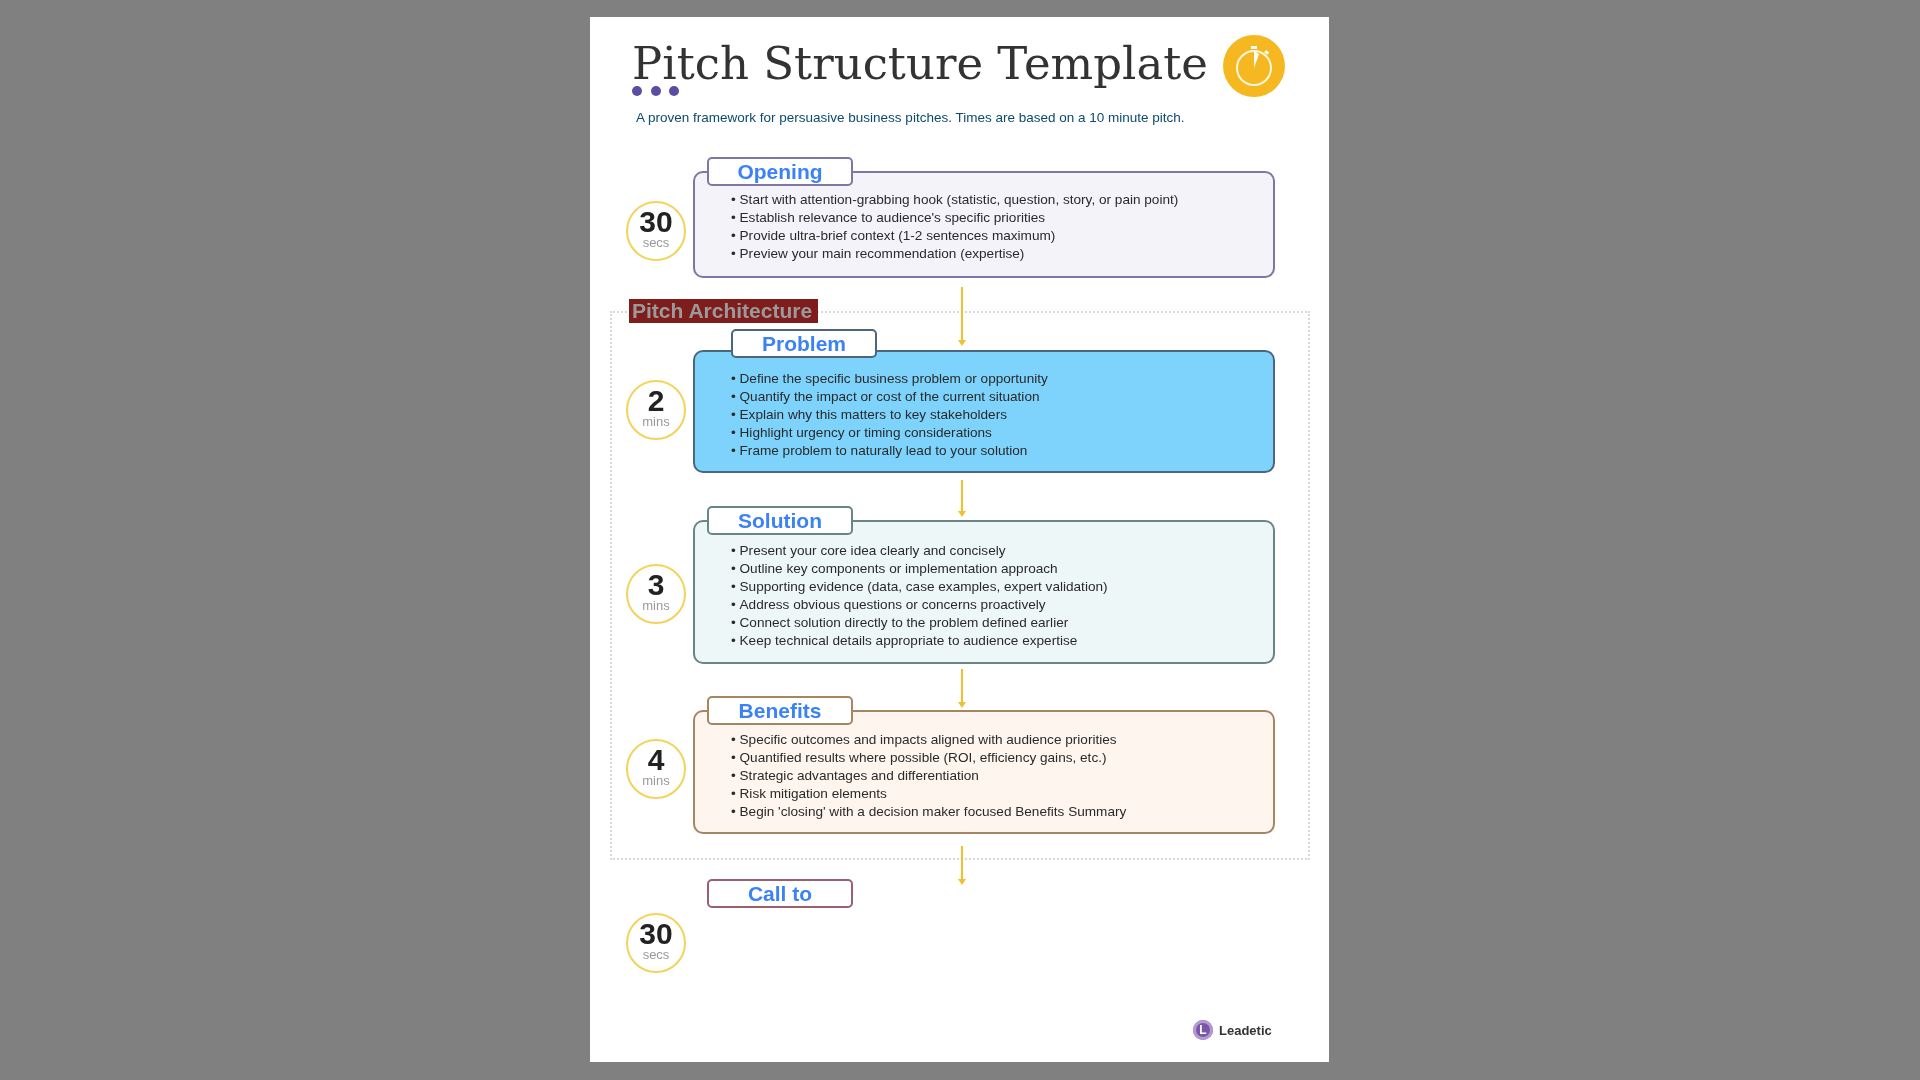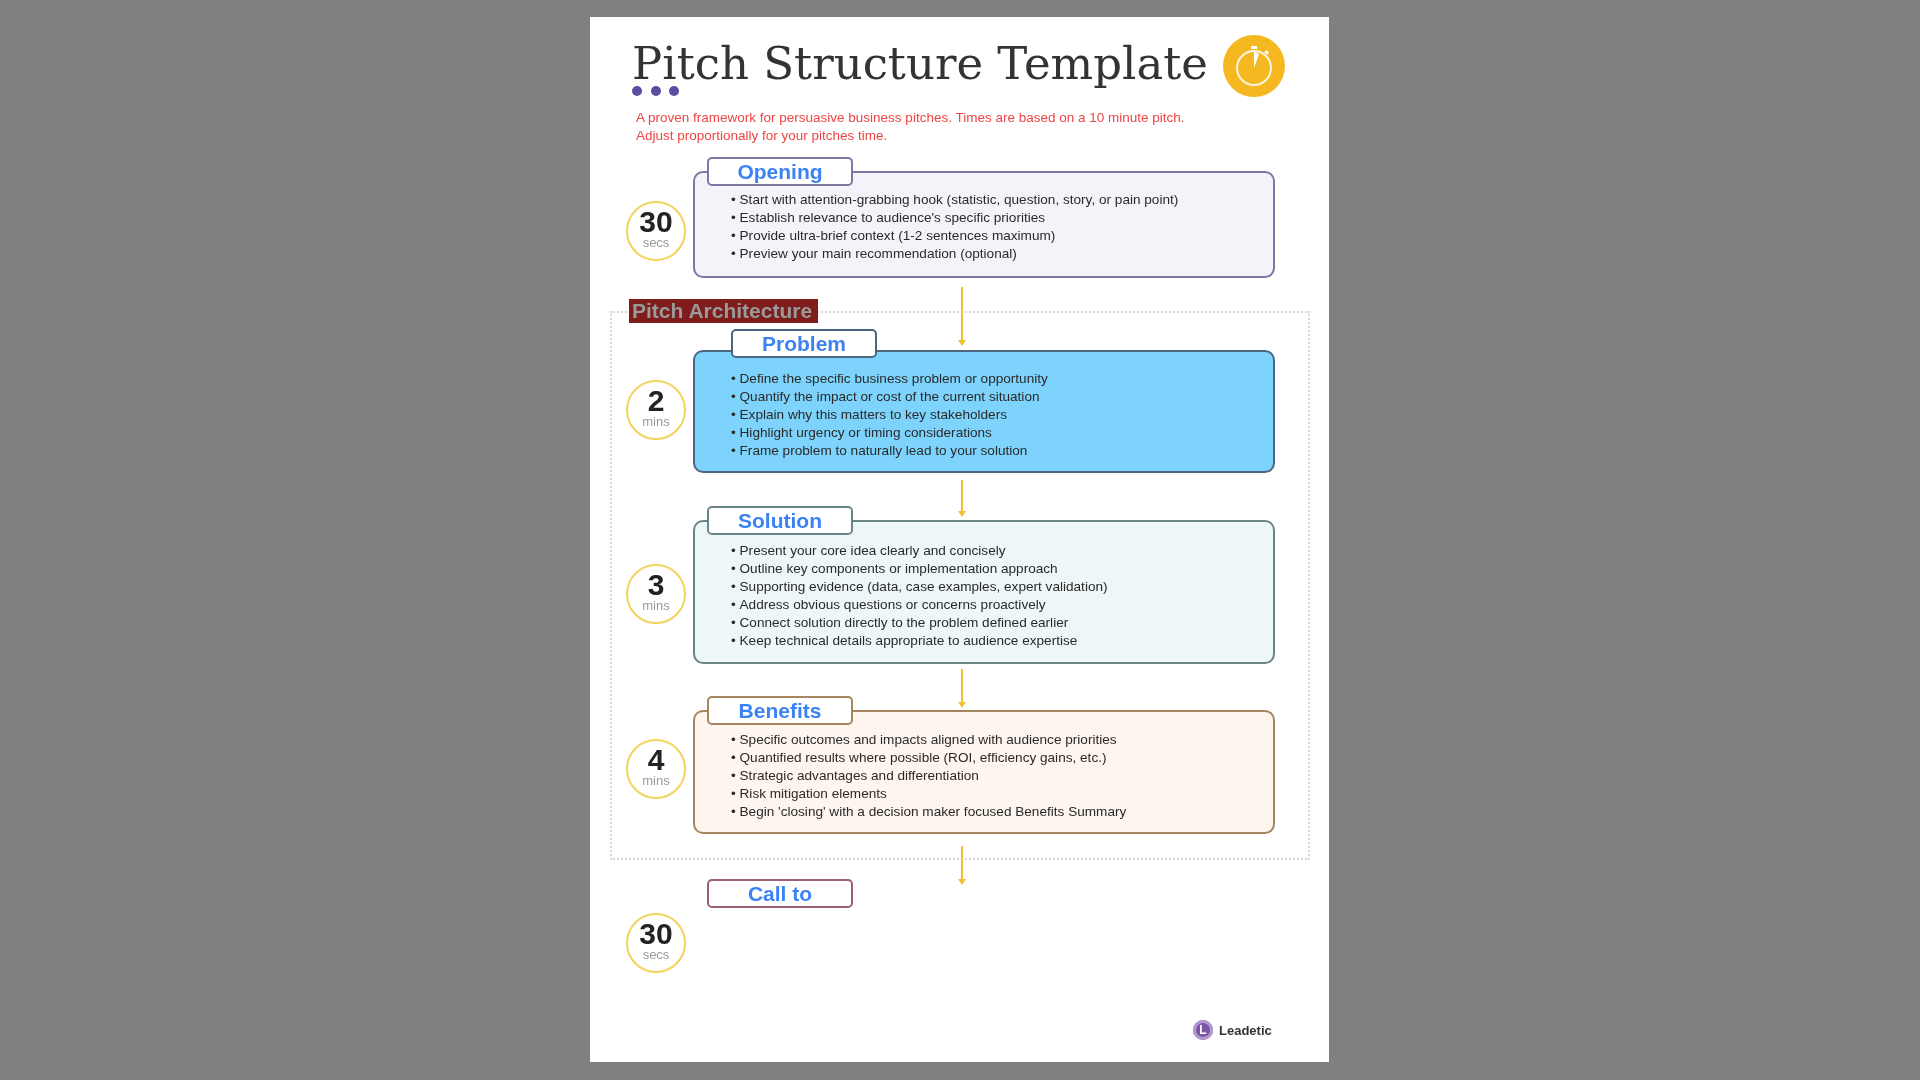--- a/index.html
+++ b/index.html
@@ -24,21 +24,21 @@
     position: absolute; width: 10px; height: 10px; border-radius: 50%;
     background: #5a4ea0; top: 69px;
   }
   .timer-icon {
     position: absolute; left: 633px; top: 18px;
     width: 62px; height: 62px; border-radius: 50%;
     background: #f5b820;
   }
   .subtitle {
     position: absolute; left: 46px; top: 92px;
-    font-size: 13.5px; line-height: 18px; color: #ef4444;
+    font-size: 13.5px; line-height: 18px; color: #0c4a6e;
     font-family: "Liberation Sans", sans-serif;
   }
   .arch {
     position: absolute; left: 20px; top: 294px;
     width: 700px; height: 549px;
     border: 2px dotted #d8d8d8; box-sizing: border-box;
   }
   .arch-label {
     position: absolute; left: 39px; top: 282px;
     background: #7f1d1d; padding: 0 6px 0 3px;
@@ -106,37 +106,36 @@
     <svg width="62" height="62" viewBox="0 0 62 62">
       <circle cx="31" cy="33" r="17" fill="none" stroke="#ffffff" stroke-width="2" stroke-opacity="0.85"></circle>
       <path d="M31 33 L31 16 L36 19 Z" fill="#ffffff"></path>
       <rect x="28" y="11" width="6" height="3" fill="#ffffff"></rect>
       <rect x="42" y="16" width="4" height="3" fill="#ffffff" transform="rotate(40 44 17)"></rect>
     </svg>
   </div>
 
   <div class="subtitle">
     <div>A proven framework for persuasive business pitches. Times are based on a 10 minute pitch.</div>
-    <div>Adjust proportionally for your pitches time.</div>
   </div>
 
   <div class="arch"></div>
   <div class="arch-label">Pitch Architecture</div>
 
   <div class="arrow" style="top:270px;height:56px"></div>
   <div class="arrow" style="top:463px;height:34px"></div>
   <div class="arrow" style="top:652px;height:36px"></div>
   <div class="arrow" style="top:829px;height:36px"></div>
 
   <div class="section-box" style="top:154px;height:107px;background:#f5f3fa;border-color:#7e76a3;">
     <ul class="bullets" style="top:18px">
       <li>Start with attention-grabbing hook (statistic, question, story, or pain point)</li>
       <li>Establish relevance to audience's specific priorities</li>
       <li>Provide ultra-brief context (1-2 sentences maximum)</li>
-      <li>Preview your main recommendation (optional)</li>
+      <li>Preview your main recommendation (expertise)</li>
     </ul>
   </div>
   <div class="tab" style="top:140px;border-color:#7e76a3;">Opening</div>
   <div class="time-circle" style="top:184px">
     <span class="time-num">30</span>
     <span class="time-unit">secs</span>
   </div>
 
   <div class="section-box" style="top:333px;height:123px;background:#7dd3fc;border-color:#4d6680;">
     <ul class="bullets" style="top:18px">

